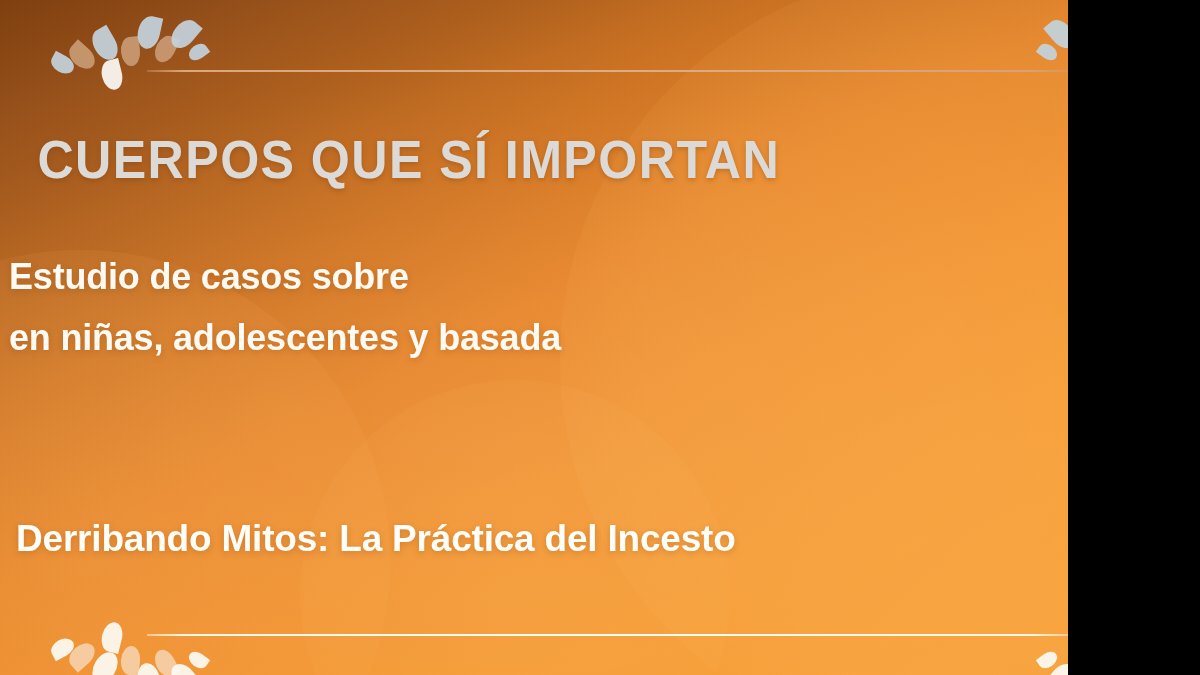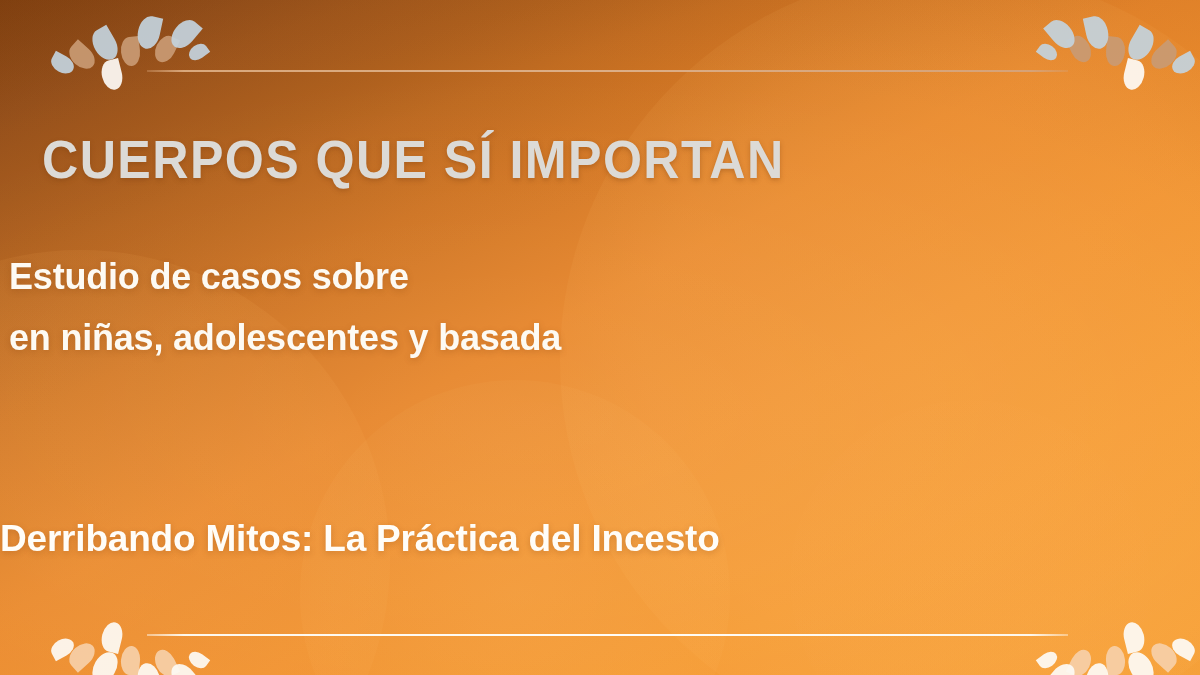--- a/index.html
+++ b/index.html
@@ -2,21 +2,21 @@
 <html><head>
 <meta charset="utf-8">
 <style>
   html, body {
     margin: 0;
     padding: 0;
     background: #000;
   }
   #slide {
     position: relative;
-    width: 1200px;
+    width: 1068px;
     height: 675px;
     overflow: hidden;
     font-family: "Liberation Sans", sans-serif;
     background: #e8822a;
   }
 
   
   .bg-base {
     position: absolute;
     inset: 0;
@@ -149,21 +149,21 @@
     font-size: 36px;
     line-height: 61px;
     font-weight: 700;
     color: #fdfaf3;
     letter-spacing: -0.2px;
     text-shadow: 0 2px 6px rgba(140,70,16,0.30);
   }
   .subtitle .ln { display: block; }
   .headline {
     position: absolute;
-    left: 0; right: 0;
+    left: 16px; right: 0;
     top: 518px;
     font-size: 37px;
     font-weight: 700;
     color: #fffdf8;
     letter-spacing: -0.2px;
     white-space: nowrap;
     text-shadow: 0 2px 6px rgba(140,70,16,0.30);
   }
 </style>
 </head>

